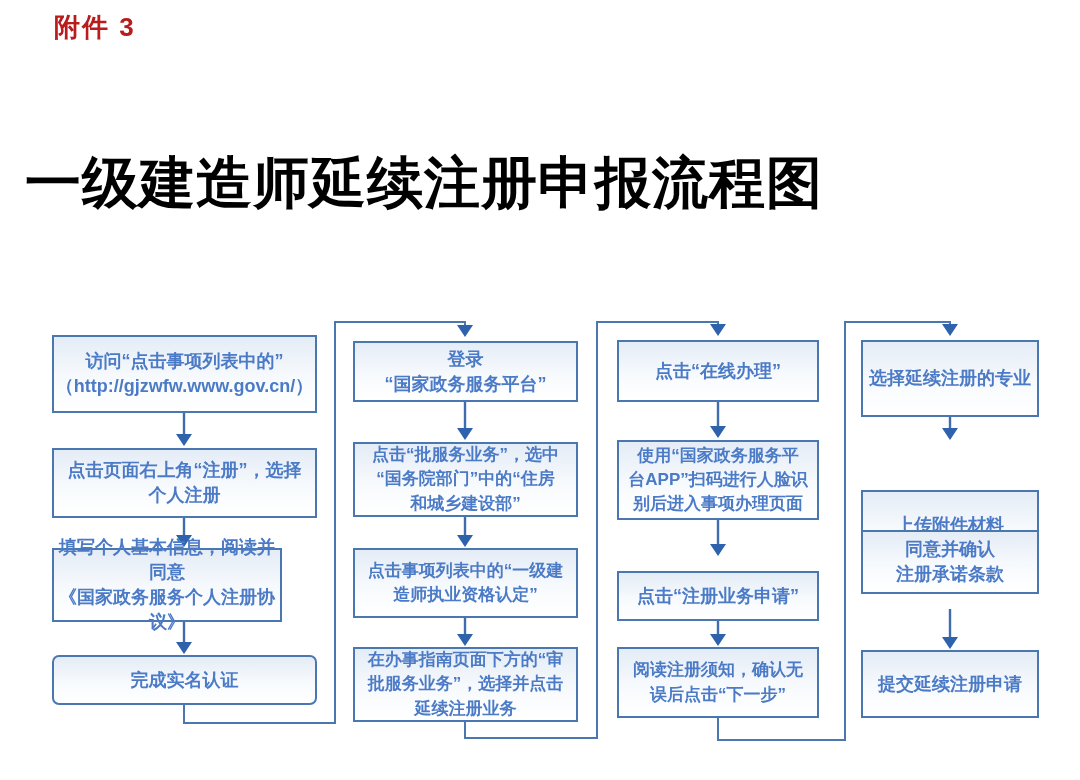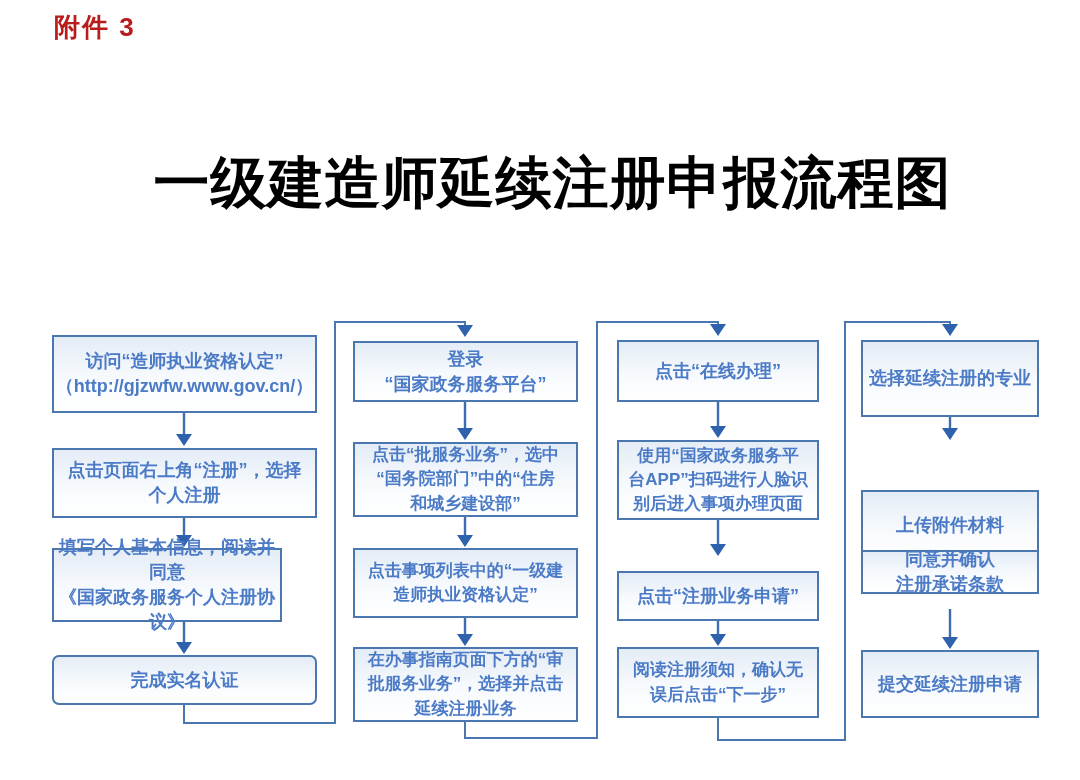--- a/index.html
+++ b/index.html
@@ -11,21 +11,21 @@
     font-family:"Liberation Sans",sans-serif;
   }
   .attachment{
     position:absolute;left:54px;top:10px;
     font-size:26px;font-weight:600;color:#b91c1c;
     font-family:"Liberation Sans",sans-serif;
     letter-spacing:2px;
   }
   .title{
     position:absolute;left:0;right:0;top:146px;
-    margin:0;text-align:center;text-indent:25px;
+    margin:0;text-align:left;text-indent:25px;
     font-family:"Liberation Serif",serif;
     font-weight:700;font-size:56px;color:#000000;
     letter-spacing:1px;
   }
   .connectors{position:absolute;left:0;top:0;}
   .connectors marker{overflow:visible;}
   .step{
     position:absolute;box-sizing:border-box;
     border:2px solid #4b77b1;
     background:linear-gradient(180deg,#e4ecf6 0%,#f7fafd 55%,#ffffff 100%);
@@ -67,21 +67,21 @@
 
     <line x1="950" y1="417" x2="950" y2="438" stroke="#3f6cae" stroke-width="2.4" marker-end="url(#arrowhead)"></line>
     <line x1="950" y1="513" x2="950" y2="553" stroke="#3f6cae" stroke-width="2.4" marker-end="url(#arrowhead)"></line>
     <line x1="950" y1="609" x2="950" y2="647" stroke="#3f6cae" stroke-width="2.4" marker-end="url(#arrowhead)"></line>
 
     <path d="M184,705 V723 H335 V322 H465 V335" stroke="#4b77b1" stroke-width="2" marker-end="url(#arrowhead)"></path>
     <path d="M465,722 V738 H597 V322 H718 V334" stroke="#4b77b1" stroke-width="2" marker-end="url(#arrowhead)"></path>
     <path d="M718,718 V740 H845 V322 H950 V334" stroke="#4b77b1" stroke-width="2" marker-end="url(#arrowhead)"></path>
   </svg>
 
-  <div class="step" style="left:52px;top:335px;width:265px;height:78px;">访问“造师执业资格认定”
+  <div class="step" style="left:52px;top:335px;width:265px;height:78px;">访问“点击事项列表中的”
 （http://gjzwfw.www.gov.cn/）</div>
   <div class="step" style="left:52px;top:448px;width:265px;height:70px;">点击页面右上角“注册”，选择
 个人注册</div>
   <div class="step" style="left:52px;top:548px;width:230px;height:74px;">填写个人基本信息，阅读并同意
 《国家政务服务个人注册协议》</div>
   <div class="step" style="left:52px;top:655px;width:265px;height:50px;border-radius:7px;">完成实名认证</div>
 
   <div class="step" style="left:353px;top:341px;width:225px;height:61px;">登录
 “国家政务服务平台”</div>
   <div class="step small" style="left:353px;top:442px;width:225px;height:75px;">点击“批服务业务”，选中
@@ -96,17 +96,17 @@
   <div class="step" style="left:617px;top:340px;width:202px;height:62px;">点击“在线办理”</div>
   <div class="step small" style="left:617px;top:440px;width:202px;height:80px;">使用“国家政务服务平
 台APP”扫码进行人脸识
 别后进入事项办理页面</div>
   <div class="step" style="left:617px;top:557px;width:202px;height:50px;margin-top:14px;">点击“注册业务申请”</div>
   <div class="step small" style="left:617px;top:647px;width:202px;height:71px;">阅读注册须知，确认无
 误后点击“下一步”</div>
 
   <div class="step" style="left:861px;top:340px;width:178px;height:77px;">选择延续注册的专业</div>
   <div class="step" style="left:861px;top:442px;width:178px;height:71px;margin-top:48px;">上传附件材料</div>
-  <div class="step" style="left:861px;top:550px;width:178px;height:44px;">同意并确认
+  <div class="step" style="left:861px;top:530px;width:178px;height:64px;">同意并确认
 注册承诺条款</div>
   <div class="step" style="left:861px;top:650px;width:178px;height:68px;">提交延续注册申请</div>
 
 </div>
 
 </body></html>

